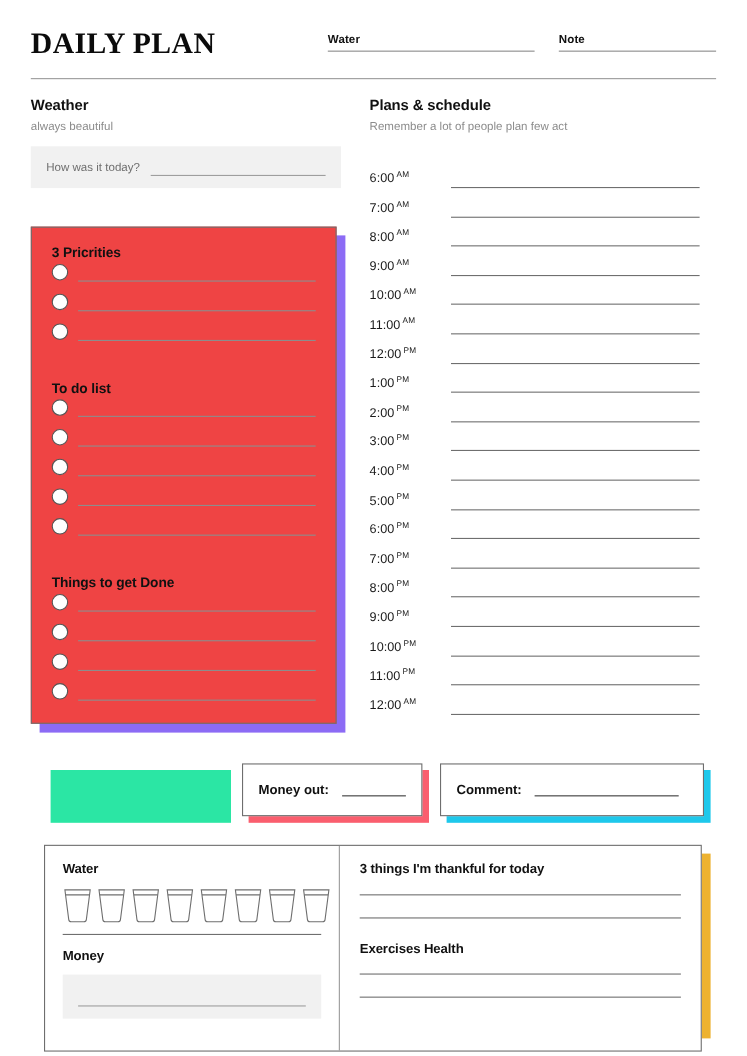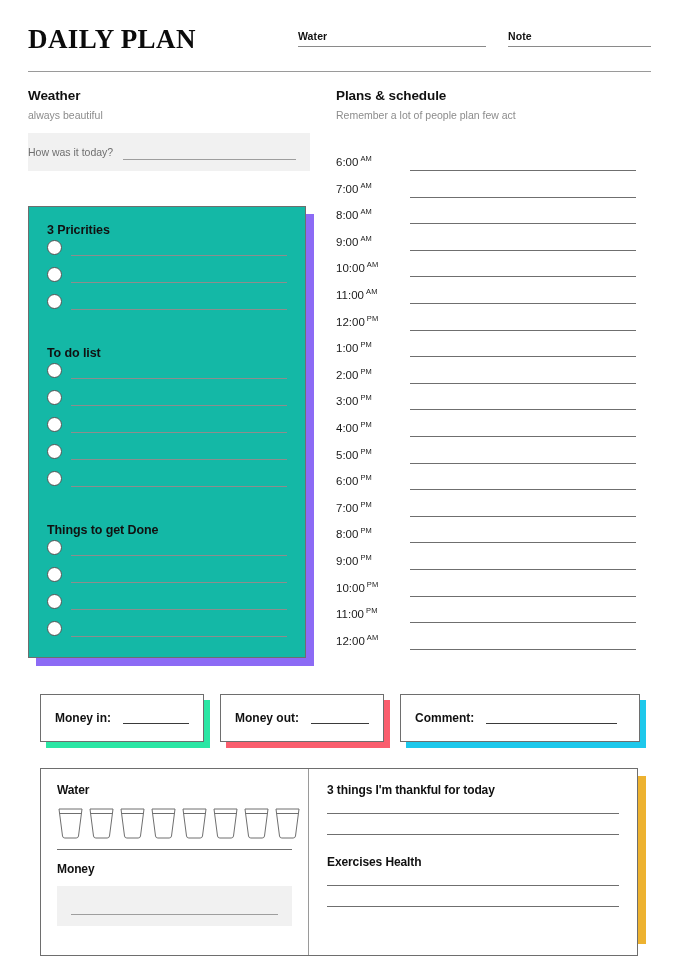--- a/index.html
+++ b/index.html
@@ -73,20 +73,21 @@
     position: absolute;
     left: 28px; top: 88px;
     width: 282px;
   }
   .weather-box {
     margin-top: 12px;
     background: #f1f1f1;
     height: 38px;
     display: flex;
     align-items: center;
+    padding-left: 14px;
   }
   .weather-q {
     font-size: 10.5px;
     color: #6f6f6f;
     white-space: nowrap;
   }
   .weather-line {
     flex: 1;
     height: 1px;
     background: #9e9e9e;
@@ -100,21 +101,21 @@
   .todo-shadow {
     position: absolute;
     left: 36px; top: 214px;
     width: 278px; height: 452px;
     background: #8c6bf5;
   }
   .todo-card {
     position: absolute;
     left: 28px; top: 206px;
     width: 278px; height: 452px;
-    background: #14b8a6;
+    background: #ef4444;
     border: 1px solid #6e6e6e;
     padding: 16px 18px 0 18px;
   }
   .card-h {
     font-size: 12.5px;
     font-weight: bold;
     color: #111;
     letter-spacing: -0.1px;
   }
   .card-h.spaced { margin-top: 28px; }
@@ -449,24 +450,20 @@
       <div class="sched-row">
         <span class="sched-time">12:00<span class="sched-mer">AM</span></span>
         <span class="sched-line"></span>
       </div>
     </div>
 </div>
 
 <div class="money-row">
   <div class="mini-wrap wrap-in">
     <div class="mini-shadow" style="background: rgb(43, 230, 164);"></div>
-    <div class="mini-card">
-      <span class="mini-label">Money in:</span>
-      <span class="mini-line"></span>
-    </div>
   </div>
 
   <div class="mini-wrap wrap-out">
     <div class="mini-shadow" style="background: rgb(250, 94, 110);"></div>
     <div class="mini-card">
       <span class="mini-label">Money out:</span>
       <span class="mini-line"></span>
     </div>
   </div>
 

